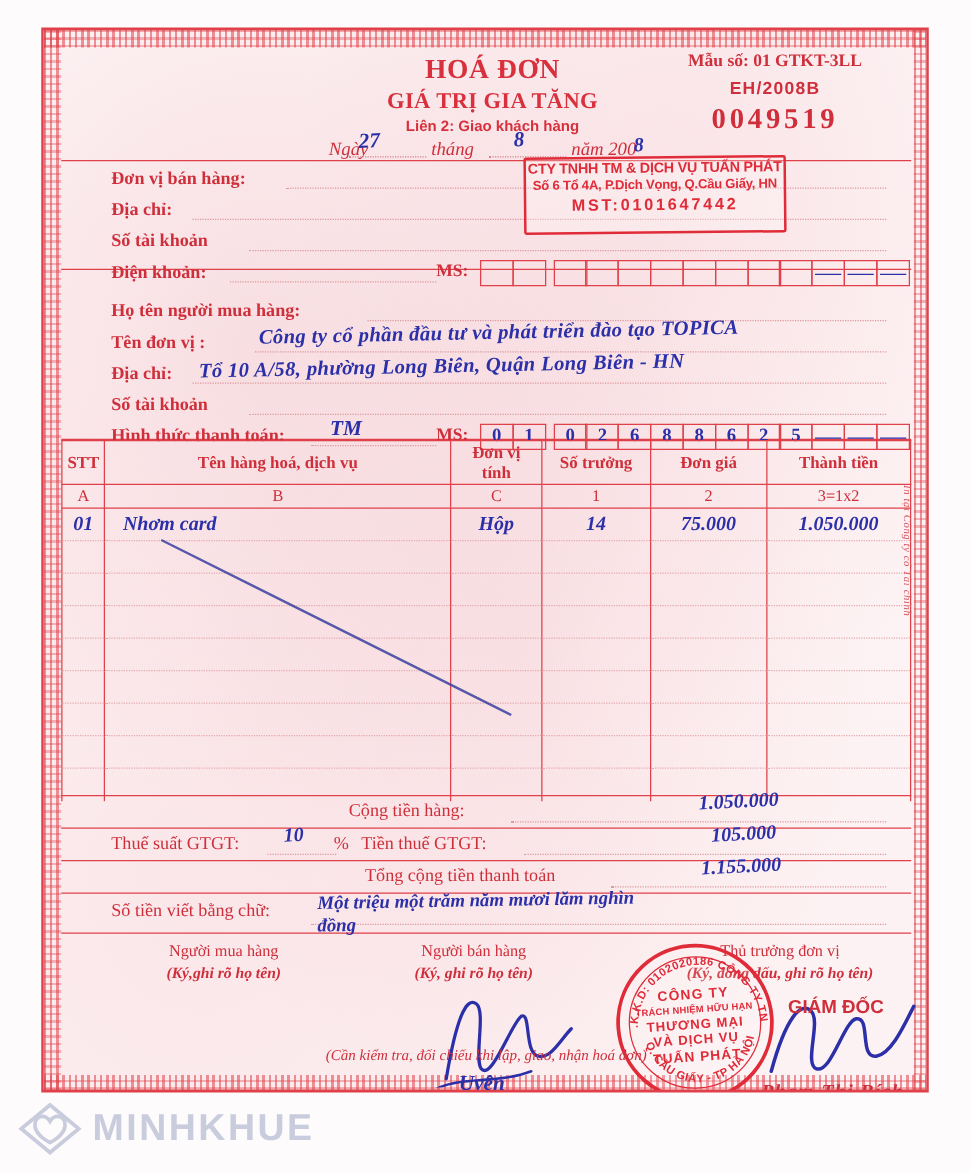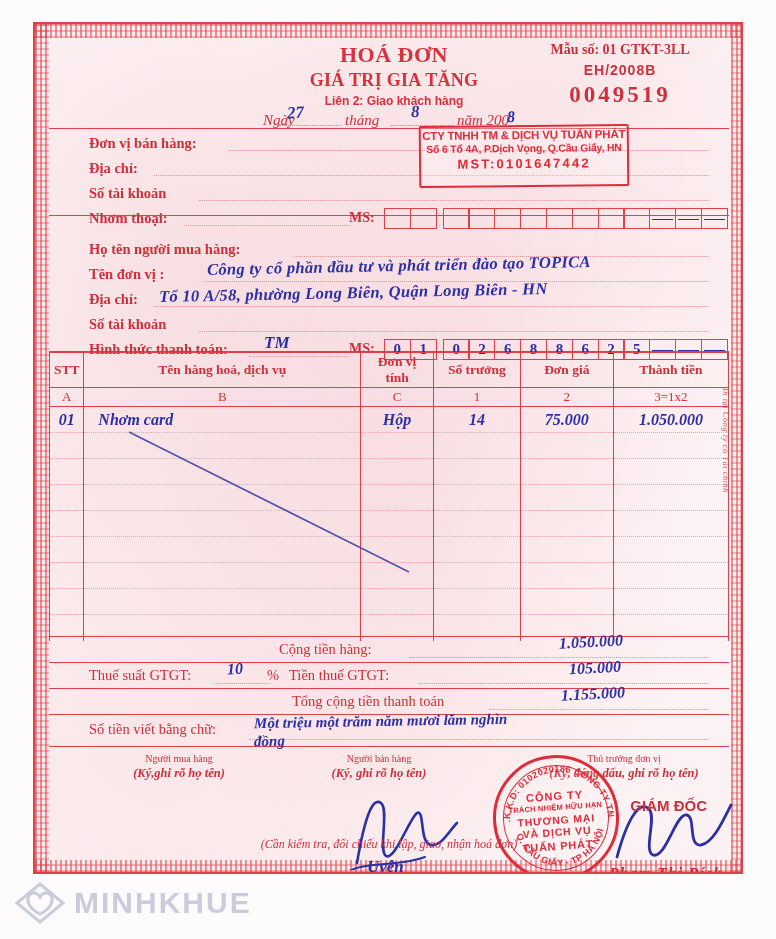--- a/index.html
+++ b/index.html
@@ -179,21 +179,21 @@
     position:absolute; border-bottom:1.5px dotted #dd9aa0; height:1px; top:20px;
   }
   .tot-val {
     position:absolute; color:#2b2fa8; font-size:16px; font-weight:600;
     font-style:italic; transform:rotate(-3deg);
   }
 
   
   #sign-block { position:absolute; left:0; top:709px; right:0; bottom:0; }
   .sign-col { position:absolute; text-align:center; color:#cf2f3b; }
-  .sign-col .t1 { font-size:10px; }
+  .sign-col .t1 { font-size:13px; }
   .sign-col .t2 { font-size:12.5px; font-style:italic; margin-top:2px;font-weight:bold; }
   .sign-note {
     position:absolute; left:0; right:0; bottom:8px; text-align:center;
     font-size:12px; font-style:italic; color:#cf2f3b;
   }
   .sig-ink {
     position:absolute; color:#2b2fa8; font-family:"Liberation Serif", serif;
     font-style:italic; font-weight:bold; pointer-events:none;
   }
   .director-title {
@@ -286,21 +286,21 @@
           <span class="field-label">Địa chỉ:</span>
           <span class="field-dots" style="left:105px;width:555px;"></span>
         </div>
 
         <div class="field-row">
           <span class="field-label">Số tài khoản</span>
           <span class="field-dots" style="left:150px;width:510px;"></span>
         </div>
 
         <div class="field-row">
-          <span class="field-label">Nhơm thoại:</span>
+          <span class="field-label">Điện khoản:</span>
           <span class="field-dots" style="left:135px;width:165px;"></span>
           <span class="ms-label" style="left:300px;top:4px;">MS:</span>
           <span class="ms-boxes" id="seller-ms-boxes" style="left:336px;">
               <span class="cell"></span>
               <span class="cell"></span>
               <span class="cell wide-gap"></span>
               <span class="cell"></span>
               <span class="cell"></span>
               <span class="cell"></span>
               <span class="cell"></span>

